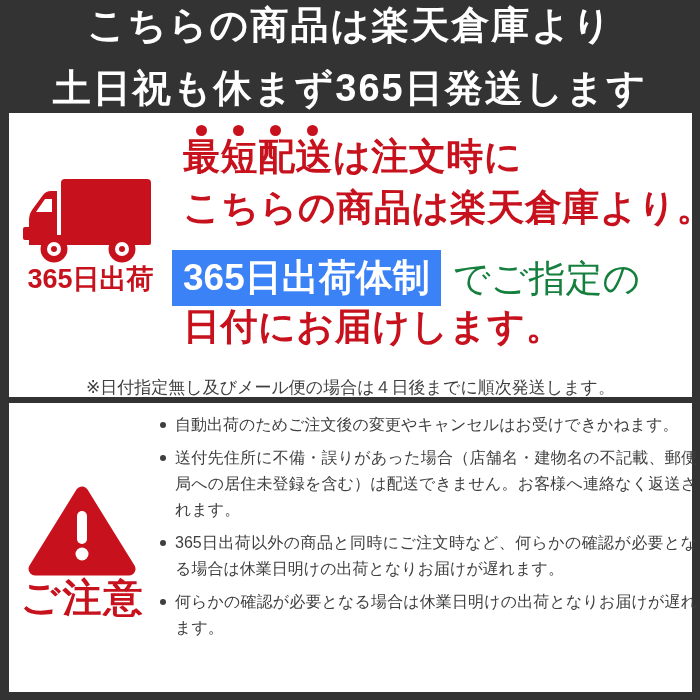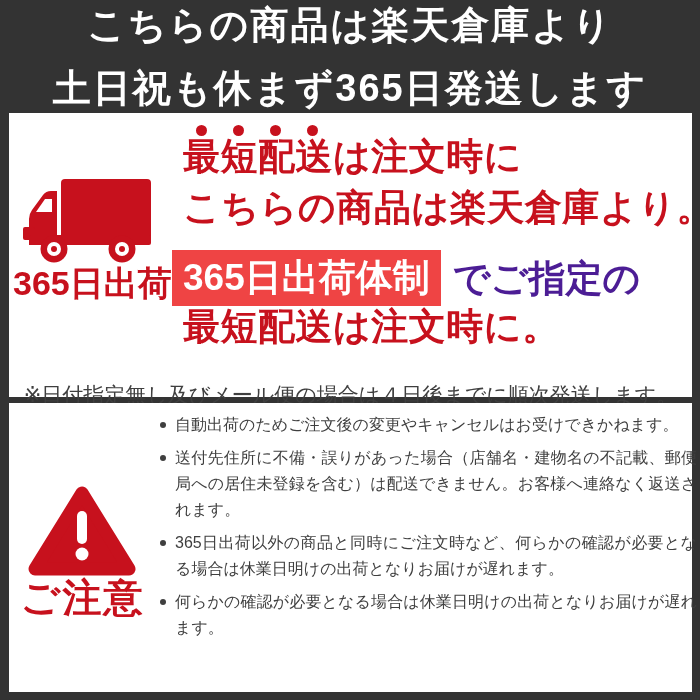--- a/index.html
+++ b/index.html
@@ -30,21 +30,21 @@
   .panel {
     position:absolute; left:9px; width:683px; background:#ffffff;
   }
 
   
   .delivery-panel { top:113px; height:284px; }
 
   .truck-icon { position:absolute; left:14px; top:64px; }
   .truck-label {
     position:absolute; left:4px; top:153px; width:155px;
-    text-align:center; color:#c7111d; font-size:34px; font-weight:bold;
+    text-align:center; color:#c7111d; font-size:27px; font-weight:bold;
     line-height:1; white-space:nowrap;
   }
 
   .emphasis-dots {
     position:absolute; left:187px; top:12px;
     display:flex; gap:26px;
   }
   .emphasis-dots .dot {
     width:11px; height:11px; border-radius:50%; background:#c7111d;
   }
@@ -56,32 +56,32 @@
   }
   .head-1 { top:23px; }
   .head-2 { top:74px; }
   .head-3 { top:193px; }
 
   .badge-line {
     position:absolute; left:163px; top:137px;
     display:flex; align-items:center; gap:12px;
   }
   .badge {
-    background:#ef4444; color:#ffffff;
+    background:#3b82f6; color:#ffffff;
     font-size:37px; font-weight:bold; line-height:1;
     padding:9px 11px 10px 11px; white-space:nowrap;
   }
   .badge-suffix {
-    color:#4c1d95; font-size:37px; font-weight:bold;
+    color:#15803d; font-size:37px; font-weight:normal;
     line-height:1; white-space:nowrap;
   }
 
   .note {
     position:absolute; left:0; top:248px; width:683px;
-    text-align:center; color:#3f3f3f; font-size:21px; line-height:1.2;
+    text-align:center; color:#3f3f3f; font-size:17px; line-height:1.2;
     white-space:nowrap;
   }
 
   
   .caution-panel { top:403px; height:289px; }
 
   .warning-icon { position:absolute; left:18px; top:82px; }
   .caution-label {
     position:absolute; left:6px; top:175px; width:135px;
     text-align:center; color:#c7111d; font-size:39px; font-weight:bold;
@@ -138,21 +138,21 @@
     </div>
 
     <div class="red-head head-1">最短配送は注文時に</div>
     <div class="red-head head-2">こちらの商品は楽天倉庫より。</div>
 
     <div class="badge-line">
       <span class="badge">365日出荷体制</span>
       <span class="badge-suffix">でご指定の</span>
     </div>
 
-    <div class="red-head head-3">最短配送は注文時に。</div>
+    <div class="red-head head-3">日付にお届けします。</div>
 
     <p class="note">※日付指定無し及びメール便の場合は４日後までに順次発送します。</p>
   </section>
 
   <section class="panel caution-panel">
 
     <svg class="warning-icon" width="110" height="92" viewBox="0 0 110 92" xmlns="http://www.w3.org/2000/svg">
       <path d="M55 8 L102 84 L8 84 Z" fill="#c7111d" stroke="#c7111d" stroke-width="13" stroke-linejoin="round"></path>
       <rect x="50" y="26" width="10" height="33" rx="5" fill="#ffffff"></rect>
       <circle cx="55" cy="69" r="6.5" fill="#ffffff"></circle>

